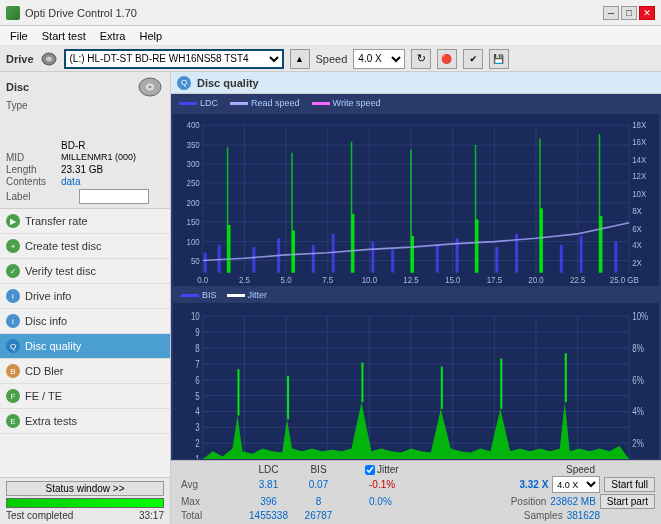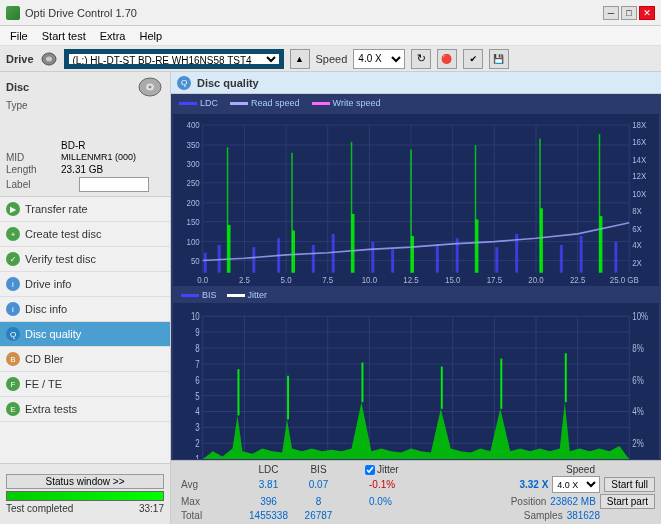--- a/index.html
+++ b/index.html
@@ -28,21 +28,21 @@
 </div>
 
 <div style="display:flex;align-items:center;background:#e8e8e8;padding:2px 6px;border-bottom:1px solid #ccc;height:26px;gap:6px;font-size:11px;">
   <span style="font-weight:bold;color:#333;">Drive</span>
   <div style="width:18px;height:16px;display:flex;align-items:center;justify-content:center;">
     <svg width="16" height="14" viewBox="0 0 16 14">
         <ellipse cx="8" cy="7" rx="7" ry="6" fill="#888" stroke="#555" stroke-width="1"></ellipse>
         <ellipse cx="8" cy="7" rx="3" ry="2.5" fill="#ccc"></ellipse>
       </svg>
   </div>
-  <select style="flex:1;font-size:10px;height:20px;border:5px solid #0c4a6e;background:white;max-width:220px;">
+  <select style="flex:1;font-size:10px;height:20px;border:2px solid #0c4a6e;background:white;max-width:220px;">
     <option>(L:)  HL-DT-ST BD-RE  WH16NS58 TST4</option>
   </select>
   <button style="width:20px;height:20px;border:1px solid #999;background:#e0e0e0;font-size:9px;cursor:pointer;">▲</button>
   <span style="color:#333;font-size:11px;">Speed</span>
   <select style="width:52px;height:20px;border:1px solid #999;font-size:10px;background:white;">
     <option>4.0 X</option>
   </select>
   <button style="width:20px;height:20px;border:1px solid #999;background:#e0e0e0;cursor:pointer;font-size:11px;">↻</button>
   <button style="width:20px;height:20px;border:1px solid #999;background:#e0e0e0;cursor:pointer;font-size:9px;">🔴</button>
   <button style="width:20px;height:20px;border:1px solid #999;background:#e0e0e0;cursor:pointer;font-size:9px;">✔</button>
@@ -69,20 +69,24 @@
         <span style="color:#000;font-weight:500;margin-top:40px;">BD-R</span>
       </div>
       <div style="display:flex;gap:3px;margin-bottom:1px;font-size:10px;">
         <span style="color:#555;min-width:52px;">MID</span>
         <span style="color:#000;font-size:9px;">MILLENMR1 (000)</span>
       </div>
       <div style="display:flex;gap:3px;margin-bottom:1px;font-size:10px;">
         <span style="color:#555;min-width:52px;">Length</span>
         <span style="color:#000;">23.31 GB</span>
       </div>
+      <div style="display:flex;gap:3px;margin-bottom:1px;font-size:10px;">
+        <span style="color:#555;min-width:52px;">Contents</span>
+        <span style="color:#0066cc;">data</span>
+      </div>
       <div style="display:flex;align-items:center;gap:21px;margin-top:2px;font-size:10px;">
         <span style="color:#555;min-width:52px;">Label</span>
         <input type="text" style="width: 70px; height: 15px; border: 1px solid rgb(153, 153, 153); font-size: 9px; padding: 0px 2px;" value="">
         <button style="width:16px;height:15px;border:1px solid #999;background:#e0e0e0;cursor:pointer;font-size:9px;padding:0;">🔍</button>
       </div>
     </div>
 
     <div style="flex:1;overflow:hidden;">
       <div style="display:flex;align-items:center;padding:5px 6px;font-size:11px;cursor:pointer;color:#333;border-bottom:1px solid #ddd;gap:5px;">
         <div style="width:14px;height:14px;border-radius:50%;background:#4a9f4a;display:flex;align-items:center;justify-content:center;font-size:8px;color:white;">▶</div>
@@ -115,21 +119,21 @@
       <div style="display:flex;align-items:center;padding:5px 6px;font-size:11px;cursor:pointer;color:#333;border-bottom:1px solid #ddd;gap:5px;">
         <div style="width:14px;height:14px;border-radius:50%;background:#4a9f4a;display:flex;align-items:center;justify-content:center;font-size:8px;color:white;">F</div>
         <span>FE / TE</span>
       </div>
       <div style="display:flex;align-items:center;padding:5px 6px;font-size:11px;cursor:pointer;color:#333;border-bottom:1px solid #ddd;gap:5px;">
         <div style="width:14px;height:14px;border-radius:50%;background:#4a9f4a;display:flex;align-items:center;justify-content:center;font-size:8px;color:white;">E</div>
         <span>Extra tests</span>
       </div>
     </div>
 
-    <div style="background:#e8e8e8;border-top:1px solid #ccc;padding:10px 6px;">
+    <div style="background:#e8e8e8;border-top:1px solid #ccc;padding:3px 6px;">
       <button style="font-size:10px;padding:1px 4px;border:1px solid #999;background:#e0e0e0;cursor:pointer;width:100%;text-align:center;margin-bottom:2px;">Status window &gt;&gt;</button>
       <div style="height:10px;background:#aaa;border:1px solid #666;margin-bottom:2px;">
         <div style="height:100%;background:linear-gradient(to right,#00cc00,#00ff00);width:100%;"></div>
       </div>
       <div style="display:flex;justify-content:space-between;font-size:10px;">
         <span style="color:#333;">Test completed</span>
         <span style="color:#333;">33:17</span>
       </div>
     </div>
 

